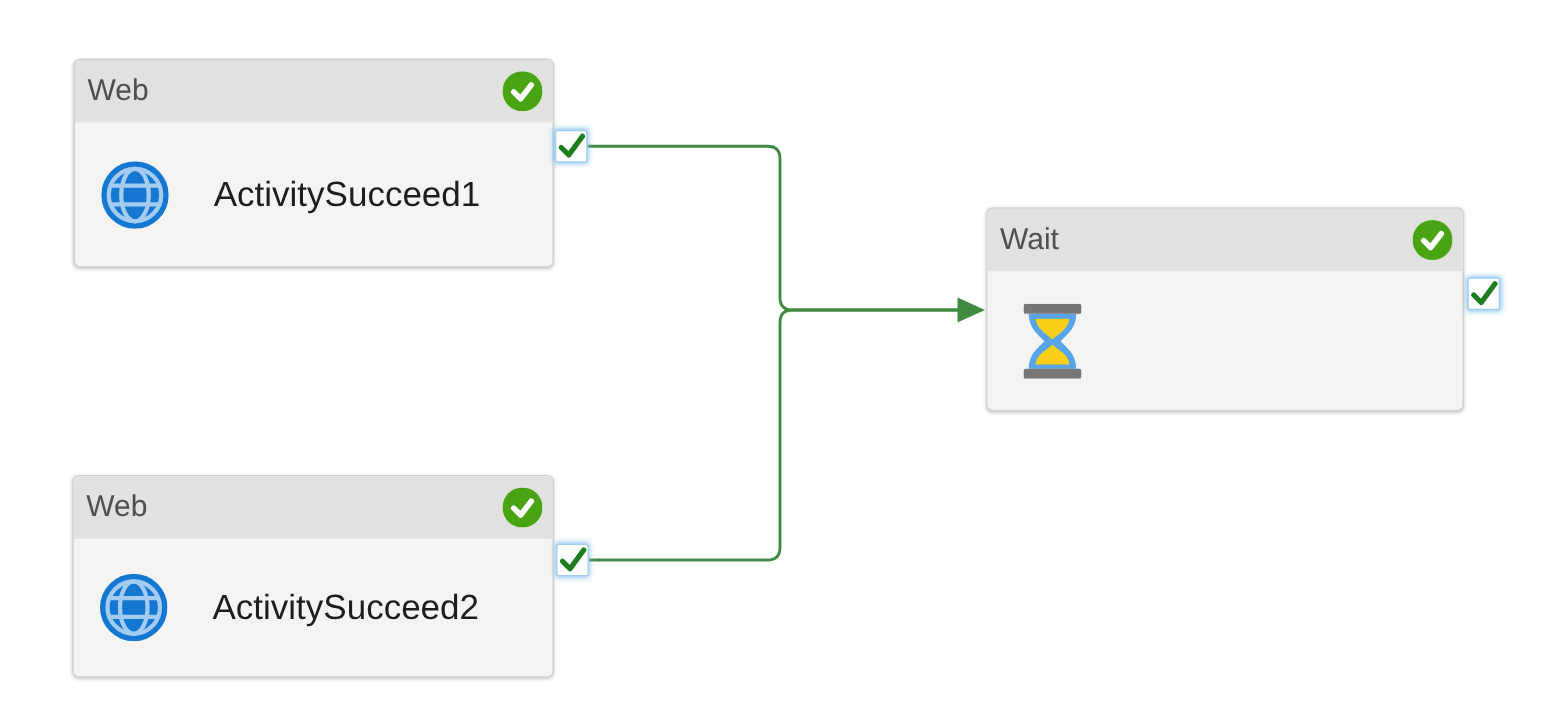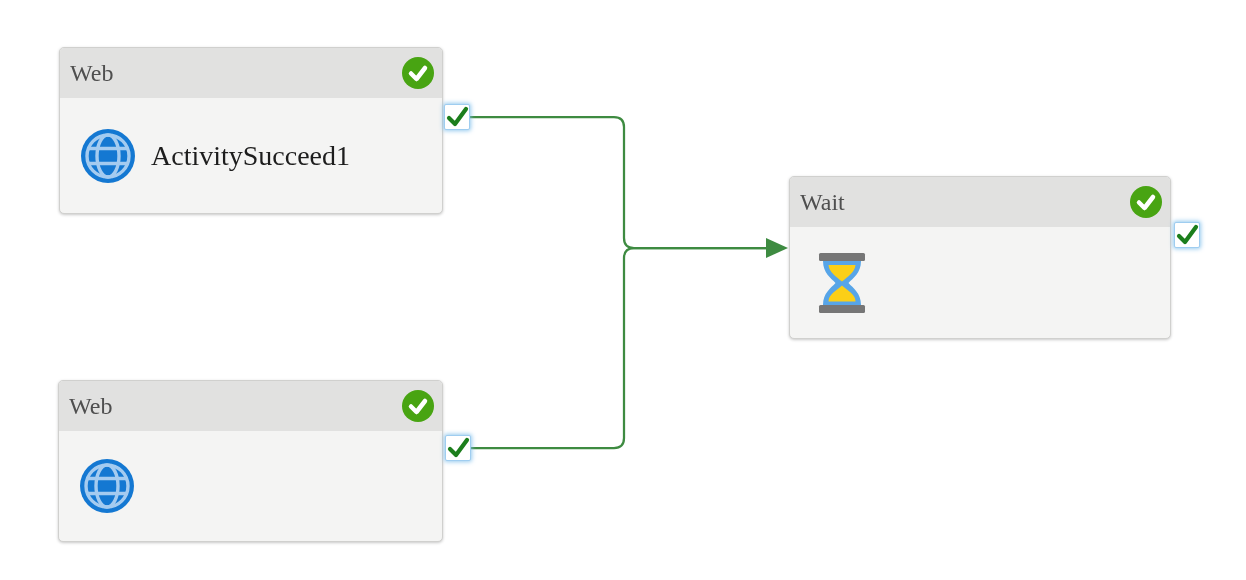--- a/index.html
+++ b/index.html
@@ -15,25 +15,24 @@
 
   
   .node{
     position:absolute;
     background:#f4f4f3;
     border:1px solid #d0d0ce;
     border-radius:5px;
     box-shadow:0 1px 3px rgba(0,0,0,0.22);
     box-sizing:border-box;
     overflow:hidden;
-    font-family:Liberation Serif, serif;
   }
   .n1{left:59px;top:47px;width:384px;height:167px;}
   .n2{left:58px;top:380px;width:385px;height:162px;}
-  .n3{left:789px;top:176px;width:382px;height:163px;}
+  .n3{left:789px;top:166px;width:382px;height:163px;}
 
   .node-header{
     height:50px;
     background:#e1e1e0;
     display:flex;align-items:center;
     padding:0 8px 0 10px;
     box-sizing:border-box;
   }
   .node-type{
     flex:1;
@@ -42,21 +41,21 @@
   }
   .status-badge{width:32px;height:32px;flex:0 0 auto;display:block;}
 
   .node-body{
     display:flex;align-items:center;
     height:calc(100% - 50px);
   }
   .act-icon{margin-left:21px;width:54px;height:54px;flex:0 0 auto;display:block;}
   .wait-icon{margin-left:28px;width:48px;height:60px;flex:0 0 auto;display:block;}
   .node-name{
-    margin-left:16px;
+    margin-left:36px;
     font-size:28px;
     color:#1d1d1d;
     white-space:nowrap;
   }
 
   
   .port{
     position:absolute;
     width:26px;height:26px;
     background:#ffffff;
@@ -111,20 +110,21 @@
       </svg>
     </div>
     <div class="node-body">
       <svg class="act-icon" viewBox="0 0 54 54">
         <circle cx="27" cy="27" r="27" fill="#1478d2"></circle>
         <circle cx="27" cy="27" r="21" fill="none" stroke="#a4cbf0" stroke-width="3.4"></circle>
         <ellipse cx="27" cy="27" rx="11" ry="21" fill="none" stroke="#a4cbf0" stroke-width="3.4"></ellipse>
         <line x1="7.5" y1="19.5" x2="46.5" y2="19.5" stroke="#a4cbf0" stroke-width="3.4"></line>
         <line x1="7.5" y1="34.5" x2="46.5" y2="34.5" stroke="#a4cbf0" stroke-width="3.4"></line>
       </svg>
+      <span class="node-name">ActivitySucceed2</span>
     </div>
   </div>
 
   <div class="node n3">
     <div class="node-header">
       <span class="node-type">Wait</span>
       <svg class="status-badge" viewBox="0 0 32 32">
         <circle cx="16" cy="16" r="16" fill="#48a412"></circle>
         <polyline points="9,16.5 14.5,22 23,11" fill="none" stroke="#ffffff" stroke-width="4.5" stroke-linecap="round" stroke-linejoin="round"></polyline>
       </svg>

